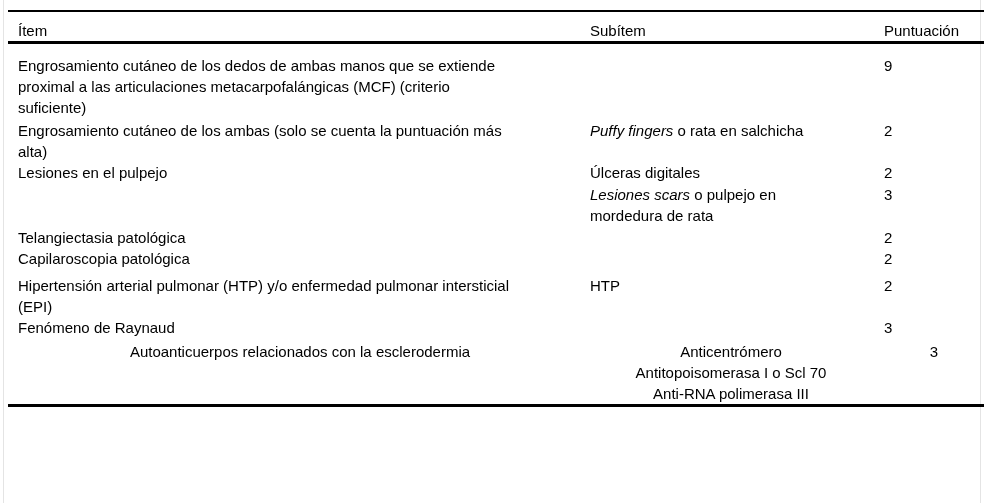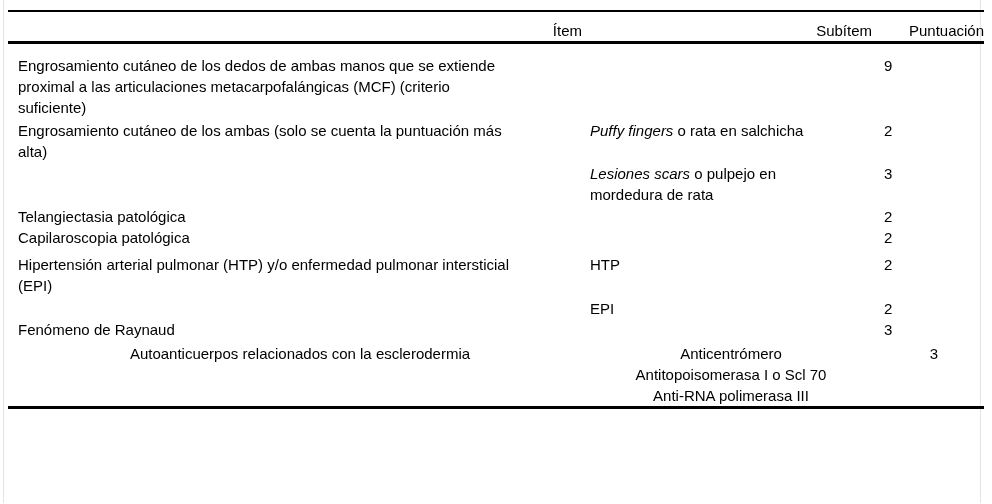--- a/index.html
+++ b/index.html
@@ -44,21 +44,20 @@
     text-align: left;
     vertical-align: top;
     font-weight: normal;
     padding: 0;
     line-height: 21px;
   }
   thead th {
     padding-top: 8px;
     padding-bottom: 0;
     border-bottom: 3px solid #000000;
-    text-align: right;
   }
   .c-item  { padding-left: 10px; padding-right: 8px; }
   th.c-item { padding-left: 10px; }
   .c-sub   { padding-right: 12px; }
   .ln { display: block; white-space: nowrap; }
   .it { font-style: italic; }
   em  { font-style: italic; }
   tr.pt0  td { padding-top: 0; }
   tr.pt1  td { padding-top: 1px; }
   tr.pt2  td { padding-top: 2px; }
@@ -106,20 +105,31 @@
           </td>
           <td class="c-sub">
             <span class="ln"><em class="it">Puffy fingers</em><span> o rata en salchicha</span></span>
           </td>
           <td>
             <span class="ln">2</span>
           </td>
         </tr>
 
 
+        <tr class="pt0">
+          <td class="c-item">
+            <span class="ln">Lesiones en el pulpejo</span>
+          </td>
+          <td class="c-sub">
+            <span class="ln">Úlceras digitales</span>
+          </td>
+          <td>
+            <span class="ln">2</span>
+          </td>
+        </tr>
 
         <tr class="pt1">
           <td class="c-item"></td>
           <td class="c-sub">
             <span class="ln"><em class="it">Lesiones scars</em><span> o pulpejo en</span></span>
             <span class="ln">mordedura de rata</span>
           </td>
           <td>
             <span class="ln">3</span>
           </td>
@@ -151,29 +161,20 @@
             <span class="ln">(EPI)</span>
           </td>
           <td class="c-sub">
             <span class="ln">HTP</span>
           </td>
           <td>
             <span class="ln">2</span>
           </td>
         </tr>
 
-        <tr class="pt2">
-          <td class="c-item"></td>
-          <td class="c-sub">
-            <span class="ln">EPI</span>
-          </td>
-          <td>
-            <span class="ln">2</span>
-          </td>
-        </tr>
 
         <tr class="pt0">
           <td class="c-item">
             <span class="ln">Fenómeno de Raynaud</span>
           </td>
           <td class="c-sub"></td>
           <td>
             <span class="ln">3</span>
           </td>
         </tr>

